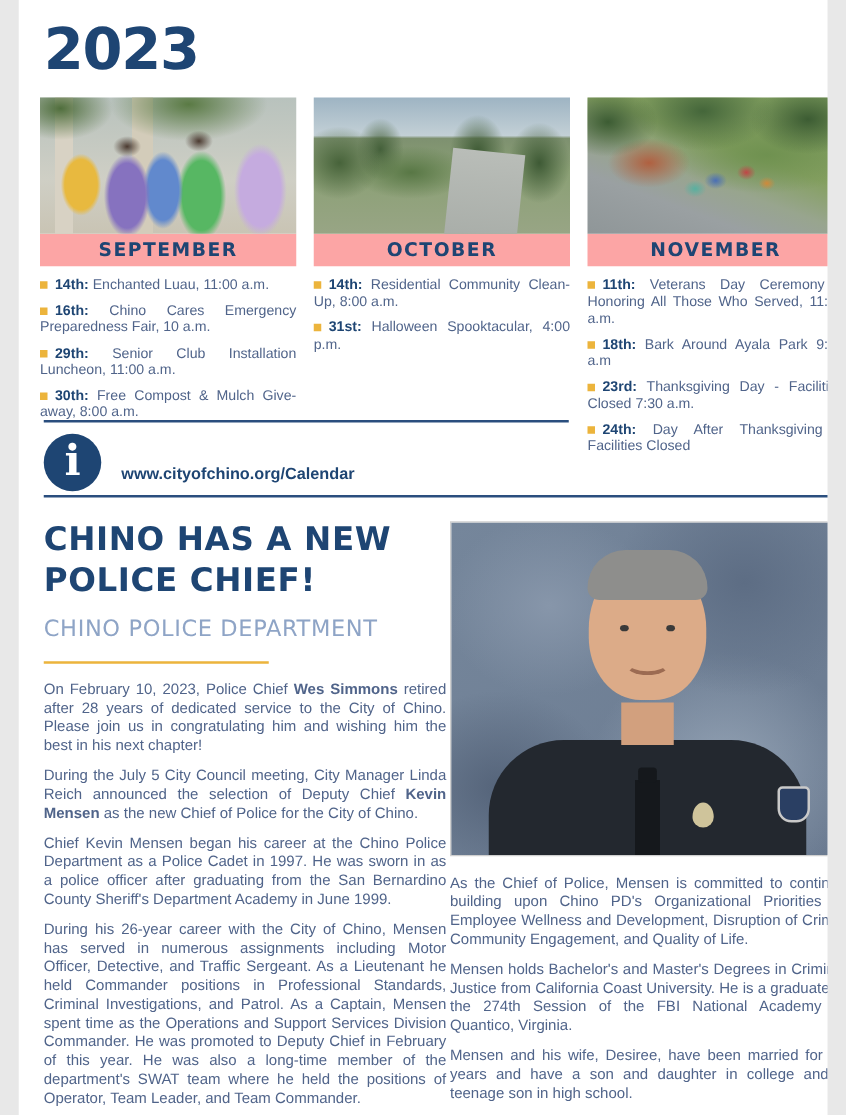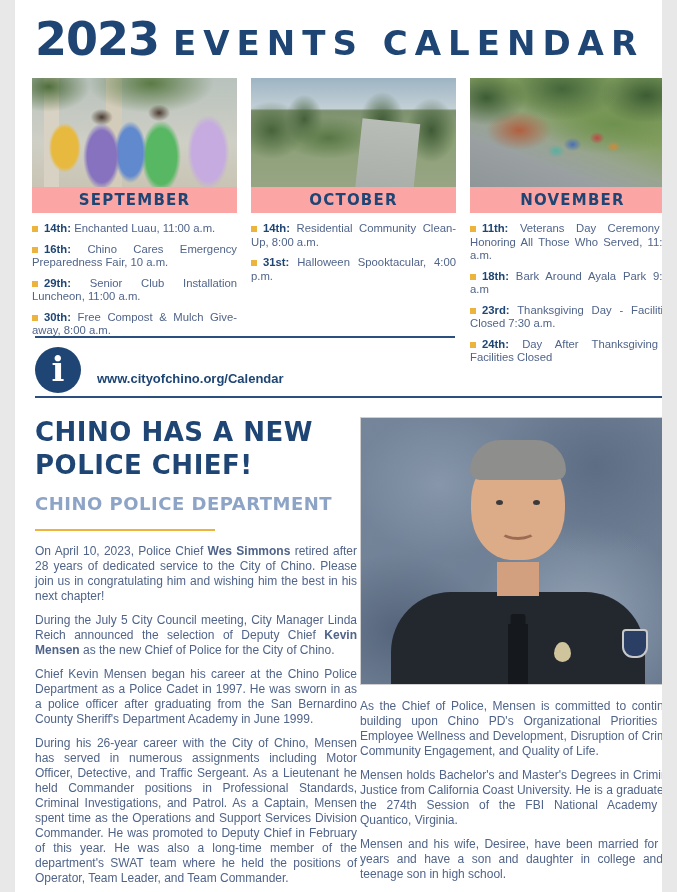--- a/index.html
+++ b/index.html
@@ -93,21 +93,21 @@
   .divider-full{
     position:absolute; left:20px; top:396px; width:637px; height:2px; background:#2A4E7E;
   }
   
   .article-left{position:absolute; left:20px; top:416px; width:322px;}
   .article-title{
     margin:0; font-family:"DejaVu Sans", sans-serif; font-weight:700;
     font-size:26px; line-height:33px; letter-spacing:0.5px; color:#1E4573;
   }
   .article-subtitle{
-    margin:11px 0 0; font-family:"DejaVu Sans", sans-serif; font-weight:700;
+    margin:11px 0 0; font-family:"DejaVu Sans", sans-serif; font-weight:400;
     font-size:18px; letter-spacing:0.5px; color:#8EA4C6;
   }
   .gold-rule{width:180px; height:2px; background:#ECB43C; margin:15px 0 13px;}
   .article-left p, .article-right p{
     margin:0 0 9px; font-size:12px; line-height:15px; color:#50648A; text-align:justify;
   }
   .article-right{position:absolute; left:345px; top:699px; width:317px;}
   
   .portrait{
     position:absolute; left:345px; top:417px; width:315px; height:268px; overflow:hidden;
@@ -132,21 +132,20 @@
   .po-badge{bottom:22px; left:50%; margin-left:36px; width:17px; height:20px; background:#cfc49b; border-radius:50% 50% 50% 50% / 58% 58% 42% 42%;}
   .po-patch{bottom:26px; right:26px; width:22px; height:25px; background:#2a3f63; border:2px solid #c9c9c9; border-radius:4px 4px 11px 11px;}
 </style>
 </head>
 <body>
 
 <div class="page">
 
   <div class="header">
     <span class="year">2023</span>
-    <span class="title">EVENTS CALENDAR</span>
   </div>
 
   <div class="months">
     <div class="month-col">
       <div class="photo photo-sept" title="dancers in colorful dresses performing at the Enchanted Luau"></div>
       <div class="banner">SEPTEMBER</div>
       <div class="events">
           <div class="event"><span class="bullet"></span><span class="date">14th:</span><span> Enchanted Luau, 11:00 a.m.</span></div>
           <div class="event"><span class="bullet"></span><span class="date">16th:</span><span> Chino Cares Emergency Preparedness Fair, 10 a.m.</span></div>
           <div class="event"><span class="bullet"></span><span class="date">29th:</span><span> Senior Club Installation Luncheon, 11:00 a.m.</span></div>
@@ -182,21 +181,21 @@
       <span class="url">www.cityofchino.org/Calendar</span>
     </div>
   </div>
   <div class="divider-full"></div>
 
   <div class="article-left">
     <h1 class="article-title"><span>CHINO HAS A NEW</span><br><span>POLICE CHIEF!</span></h1>
     <h2 class="article-subtitle">CHINO POLICE DEPARTMENT</h2>
     <div class="gold-rule"></div>
     <div>
-        <p><span>On April 10, 2023, Police Chief </span><b>Wes Simmons</b><span> retired after 28 years of dedicated service to the City of Chino. Please join us in congratulating him and wishing him the best in his next chapter!</span></p>
+        <p><span>On February 10, 2023, Police Chief </span><b>Wes Simmons</b><span> retired after 28 years of dedicated service to the City of Chino. Please join us in congratulating him and wishing him the best in his next chapter!</span></p>
         <p><span>During the July 5 City Council meeting, City Manager Linda Reich announced the selection of Deputy Chief </span><b>Kevin Mensen</b><span> as the new Chief of Police for the City of Chino.</span></p>
         <p><span>Chief Kevin Mensen began his career at the Chino Police Department as a Police Cadet in 1997. He was sworn in as a police officer after graduating from the San Bernardino County Sheriff's Department Academy in June 1999.</span></p>
         <p><span>During his 26-year career with the City of Chino, Mensen has served in numerous assignments including Motor Officer, Detective, and Traffic Sergeant. As a Lieutenant he held Commander positions in Professional Standards, Criminal Investigations, and Patrol. As a Captain, Mensen spent time as the Operations and Support Services Division Commander. He was promoted to Deputy Chief in February of this year. He was also a long-time member of the department's SWAT team where he held the positions of Operator, Team Leader, and Team Commander.</span></p>
       </div>
   </div>
 
   <div class="portrait" title="portrait of Police Chief Kevin Mensen in uniform">
     <div class="po-shoulders"></div>
     <div class="po-neck"></div>
     <div class="po-tie"></div>

